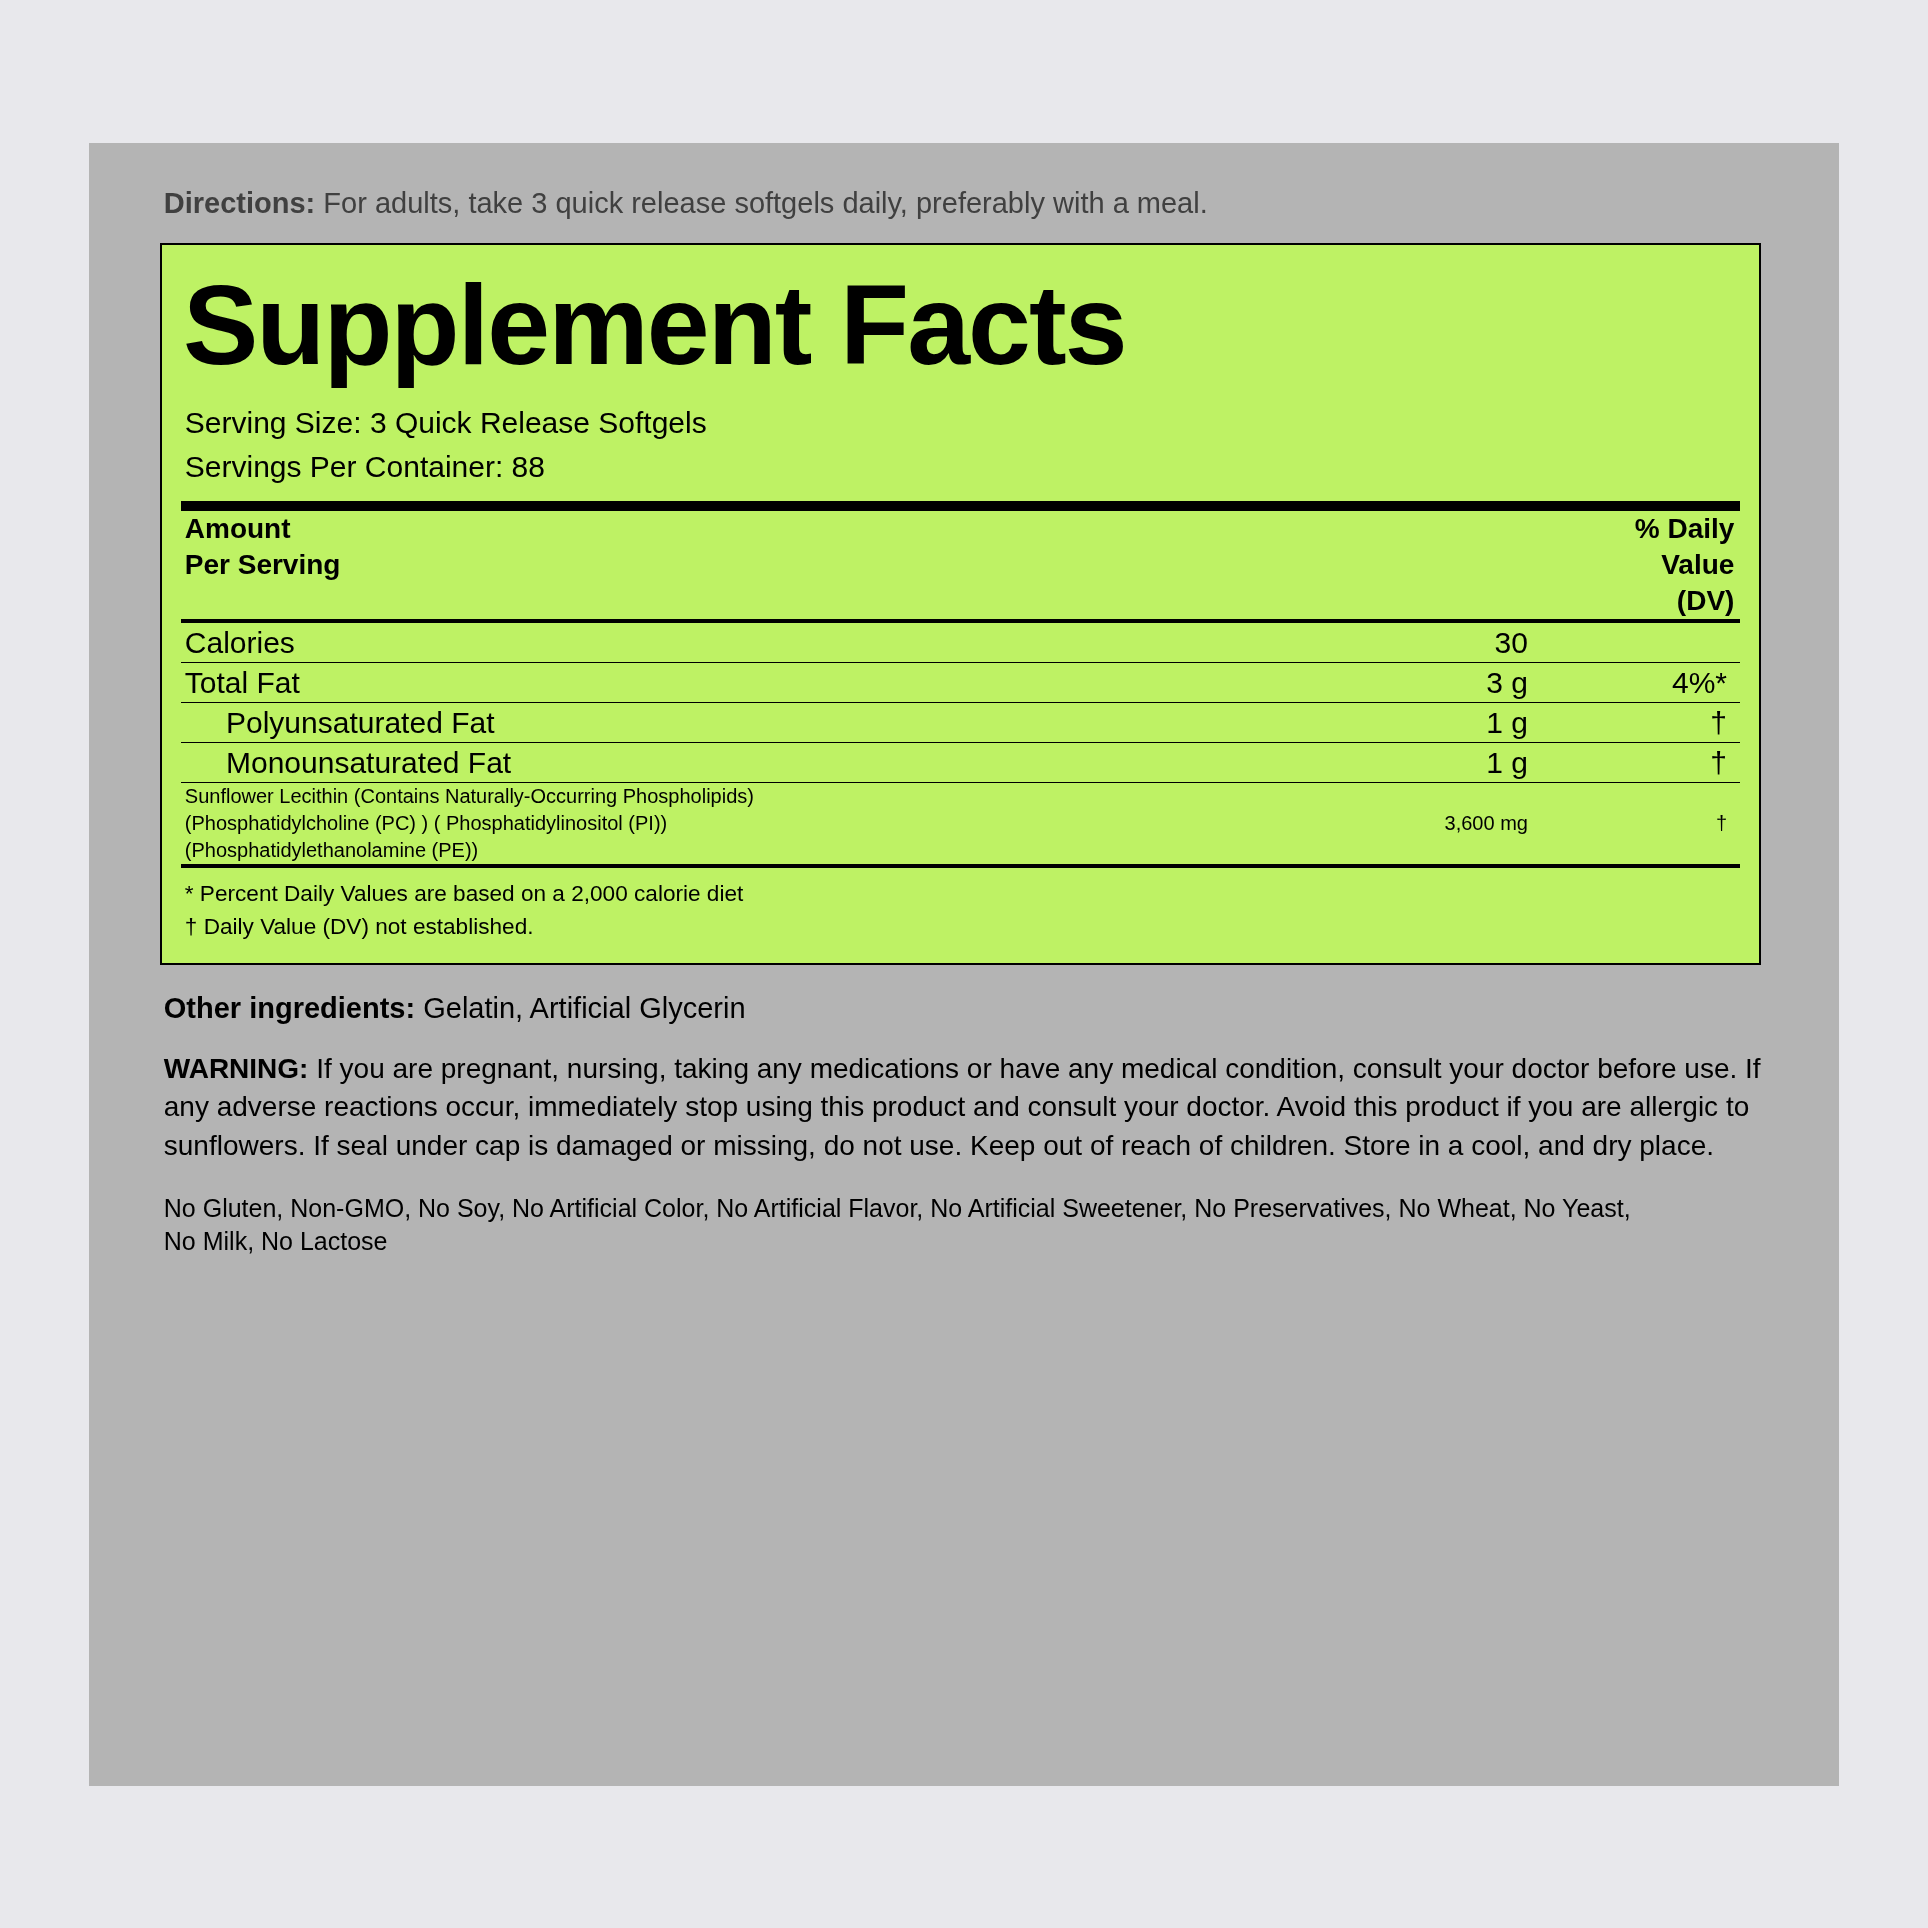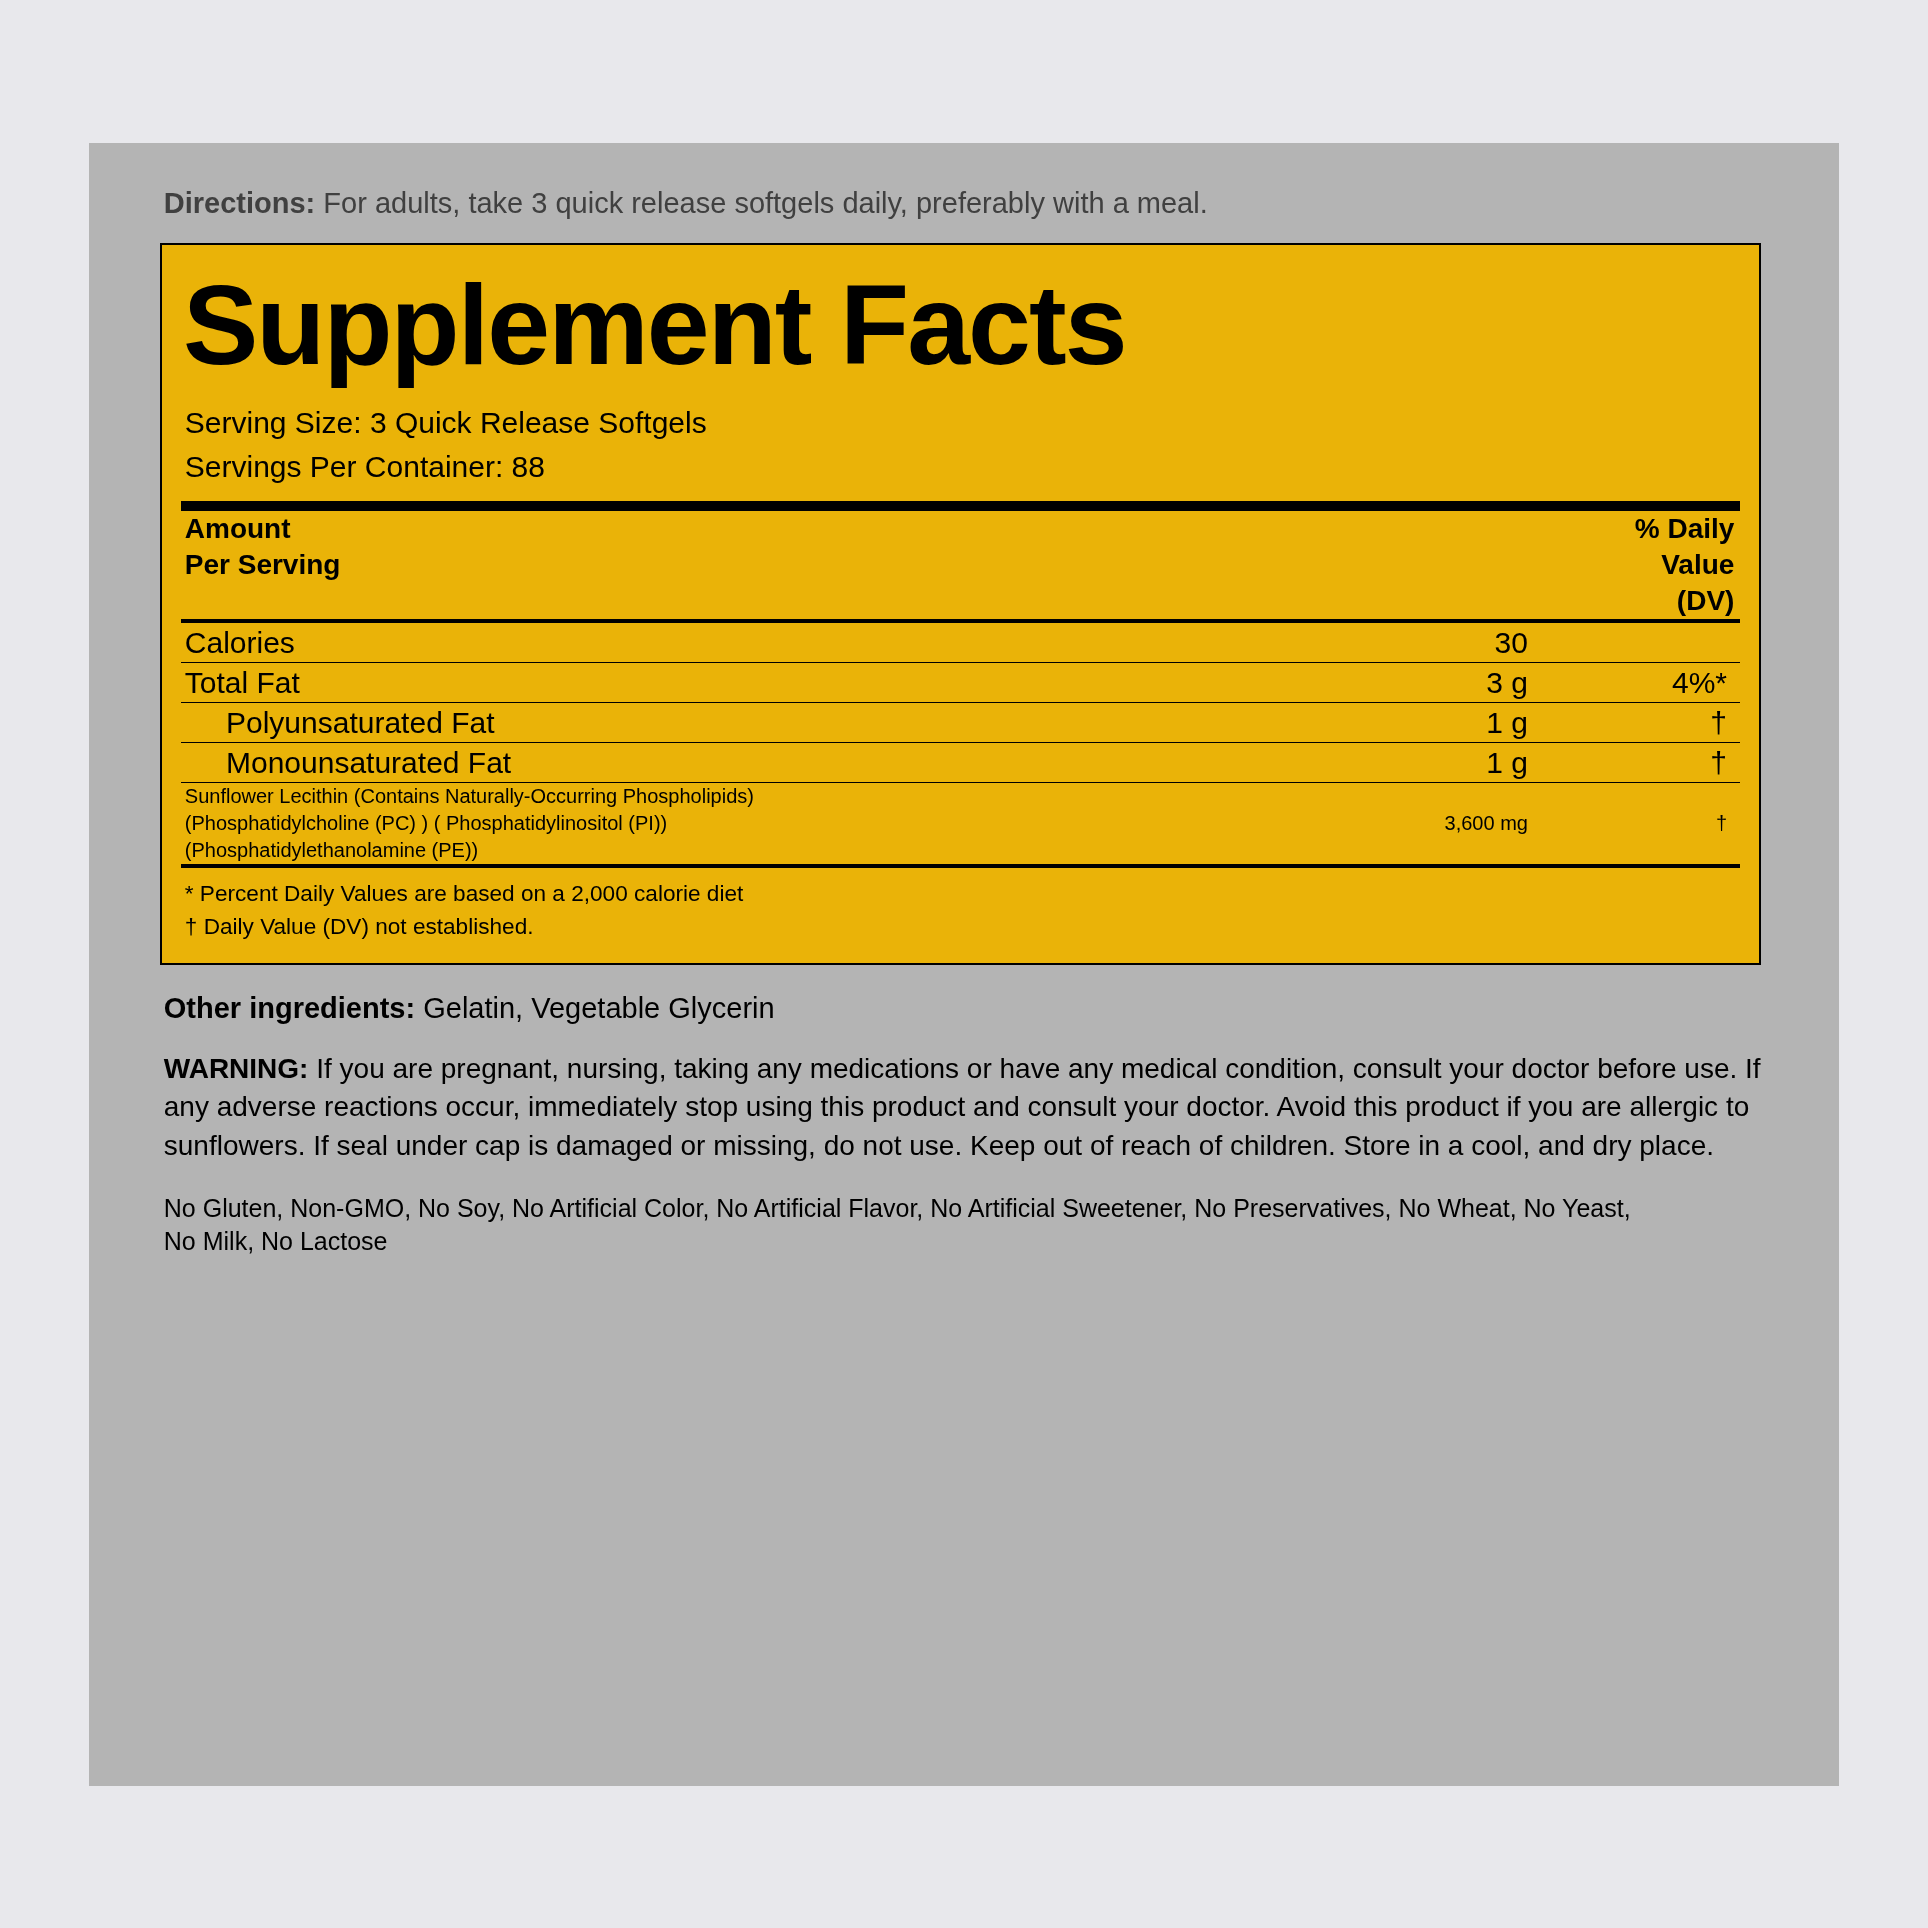--- a/index.html
+++ b/index.html
@@ -41,21 +41,21 @@
     margin-bottom: 21.7px;
     padding-left: 3.8px;
     white-space: nowrap;
   }
   .directions .lead {
     font-weight: bold;
   }
 
   
   .facts-panel {
-    background: #eab308;
+    background: #bef264;
     border: 2.8px solid #000;
     box-sizing: border-box;
     padding: 17px 19px 21px 19px;
     width: 1601px;
   }
 
   .facts-title {
     font-family: "Liberation Sans", sans-serif;
     font-weight: bold;
     font-size: 113px;
@@ -282,21 +282,21 @@
         </tbody>
       </table>
 
       <div class="rule-medium"></div>
 
       <div class="footnotes">* Percent Daily Values are based on a 2,000 calorie diet</div>
       <div class="footnotes" style="margin-top:1.9px">† Daily Value (DV) not established.</div>
     </div>
 
     <div class="other-ing">
-      <span class="lead">Other ingredients:</span><span> Gelatin, Vegetable Glycerin</span>
+      <span class="lead">Other ingredients:</span><span> Gelatin, Artificial Glycerin</span>
     </div>
 
     <div class="warning">
       <span class="lead">WARNING:</span><span> If you are pregnant, nursing, taking any medications or have any medical condition, consult your doctor before use. If any adverse reactions occur, immediately stop using this product and consult your doctor. Avoid this product if you are allergic to sunflowers. If seal under cap is damaged or missing, do not use. Keep out of reach of children. Store in a cool, and dry place.</span>
     </div>
 
     <div class="free-from">No Gluten, Non-GMO, No Soy, No Artificial Color, No Artificial Flavor, No Artificial Sweetener, No Preservatives, No Wheat, No Yeast, No Milk, No Lactose</div>
 
   </div>
 </div>

